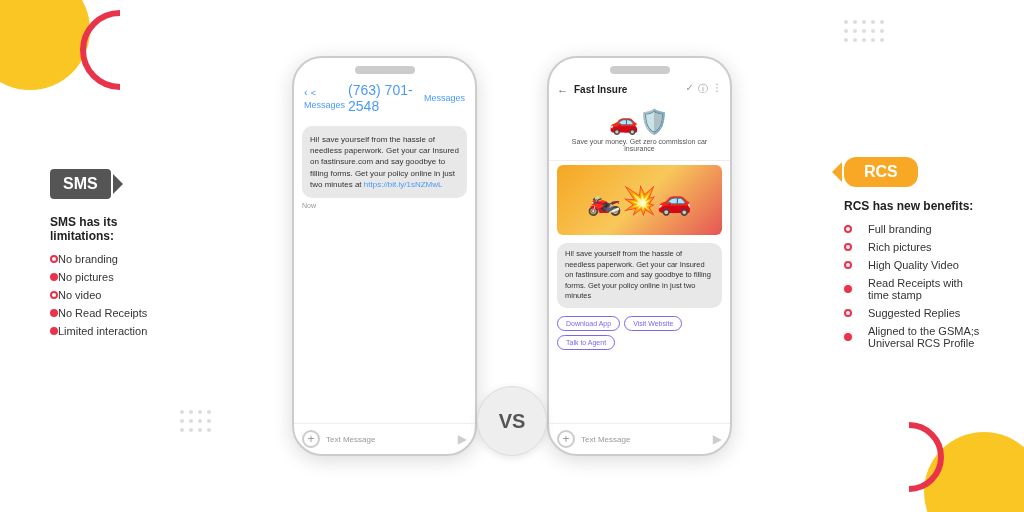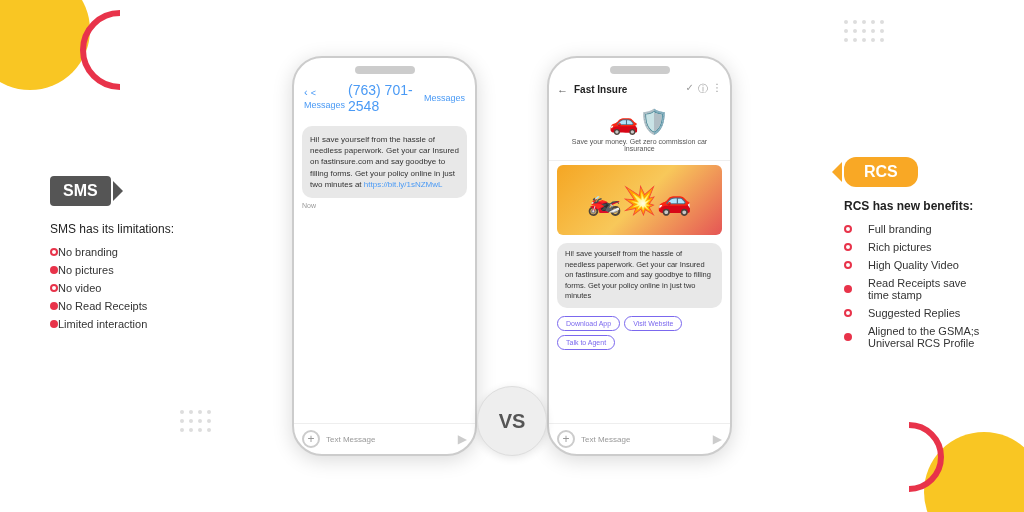--- a/index.html
+++ b/index.html
@@ -94,21 +94,21 @@
       position: absolute;
       right: -12px;
       top: 50%;
       transform: translateY(-50%);
       border: 10px solid transparent;
       border-left-color: #555;
       border-right: 0;
     }
     .sms-limitations-title {
       font-size: 12px;
-      font-weight: normal;
+      font-weight: bold;
       margin-bottom: 10px;
       color: #222;
     }
     .limitation-list {
       list-style: none;
       font-size: 11px;
       color: #333;
     }
     .limitation-list li {
       display: flex;
@@ -548,21 +548,21 @@
       <li>
         <span class="bullet bullet-outline"></span>
         <span>Rich pictures</span>
       </li>
       <li>
         <span class="bullet bullet-outline"></span>
         <span>High Quality Video</span>
       </li>
       <li>
         <span class="bullet bullet-filled"></span>
-        <span>Read Receipts save time stamp</span>
+        <span>Read Receipts with time stamp</span>
       </li>
       <li>
         <span class="bullet bullet-outline"></span>
         <span>Suggested Replies</span>
       </li>
       <li>
         <span class="bullet bullet-filled"></span>
         <span>Aligned to the GSMA;s Universal RCS Profile</span>
       </li>
     </ul>

